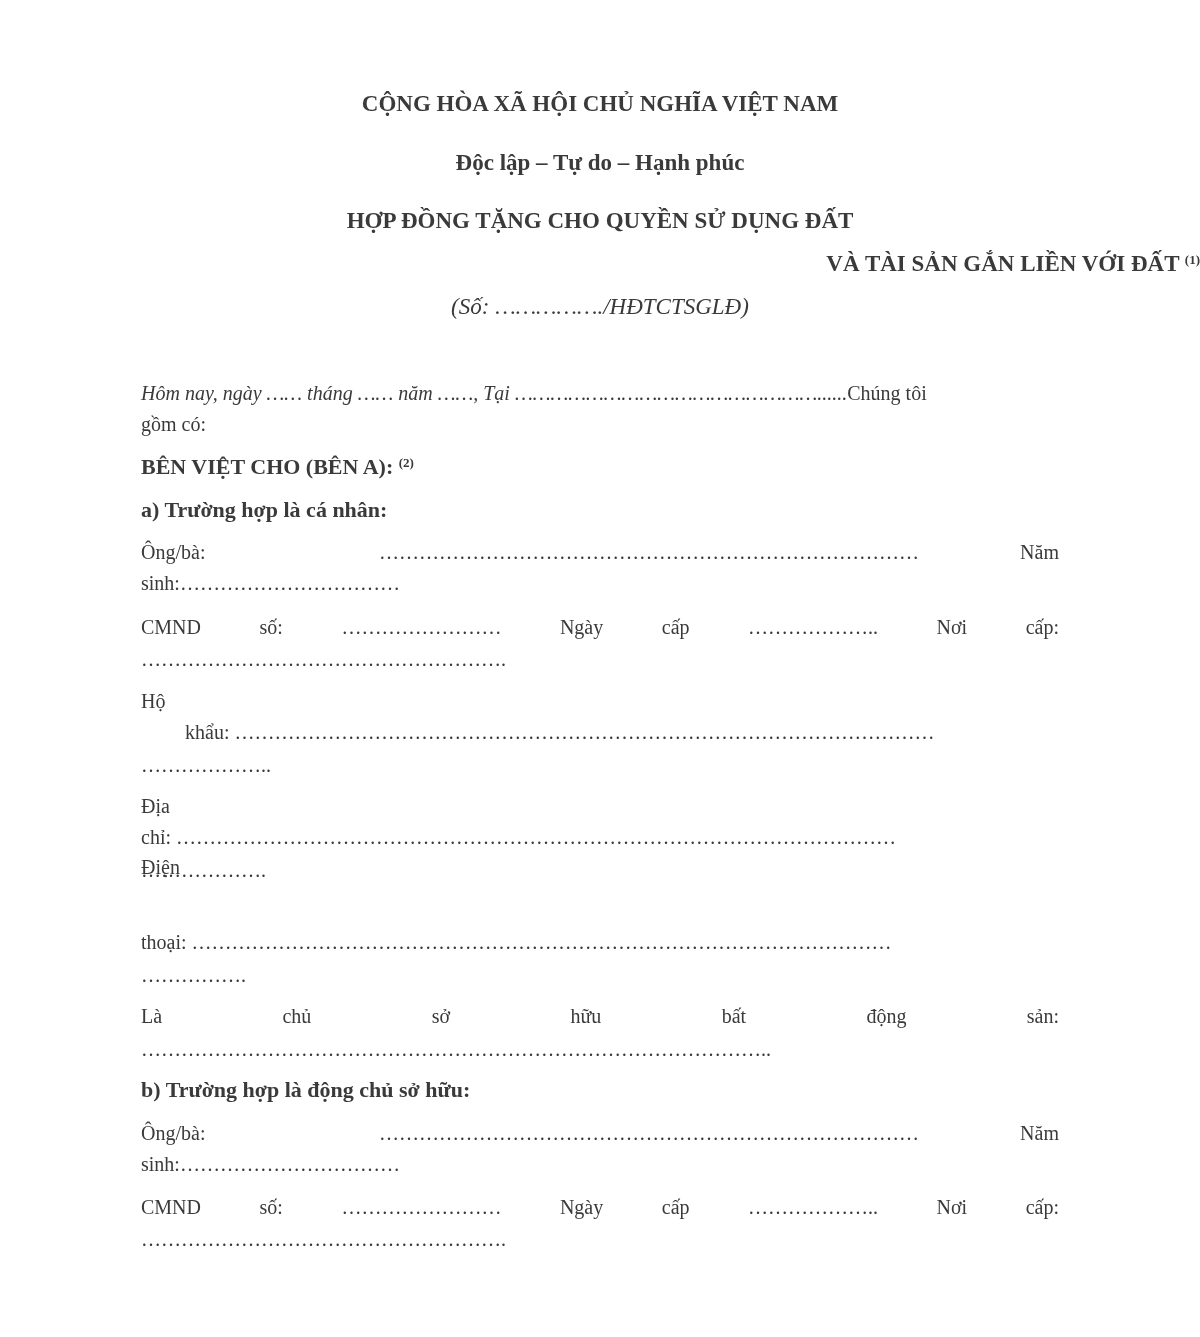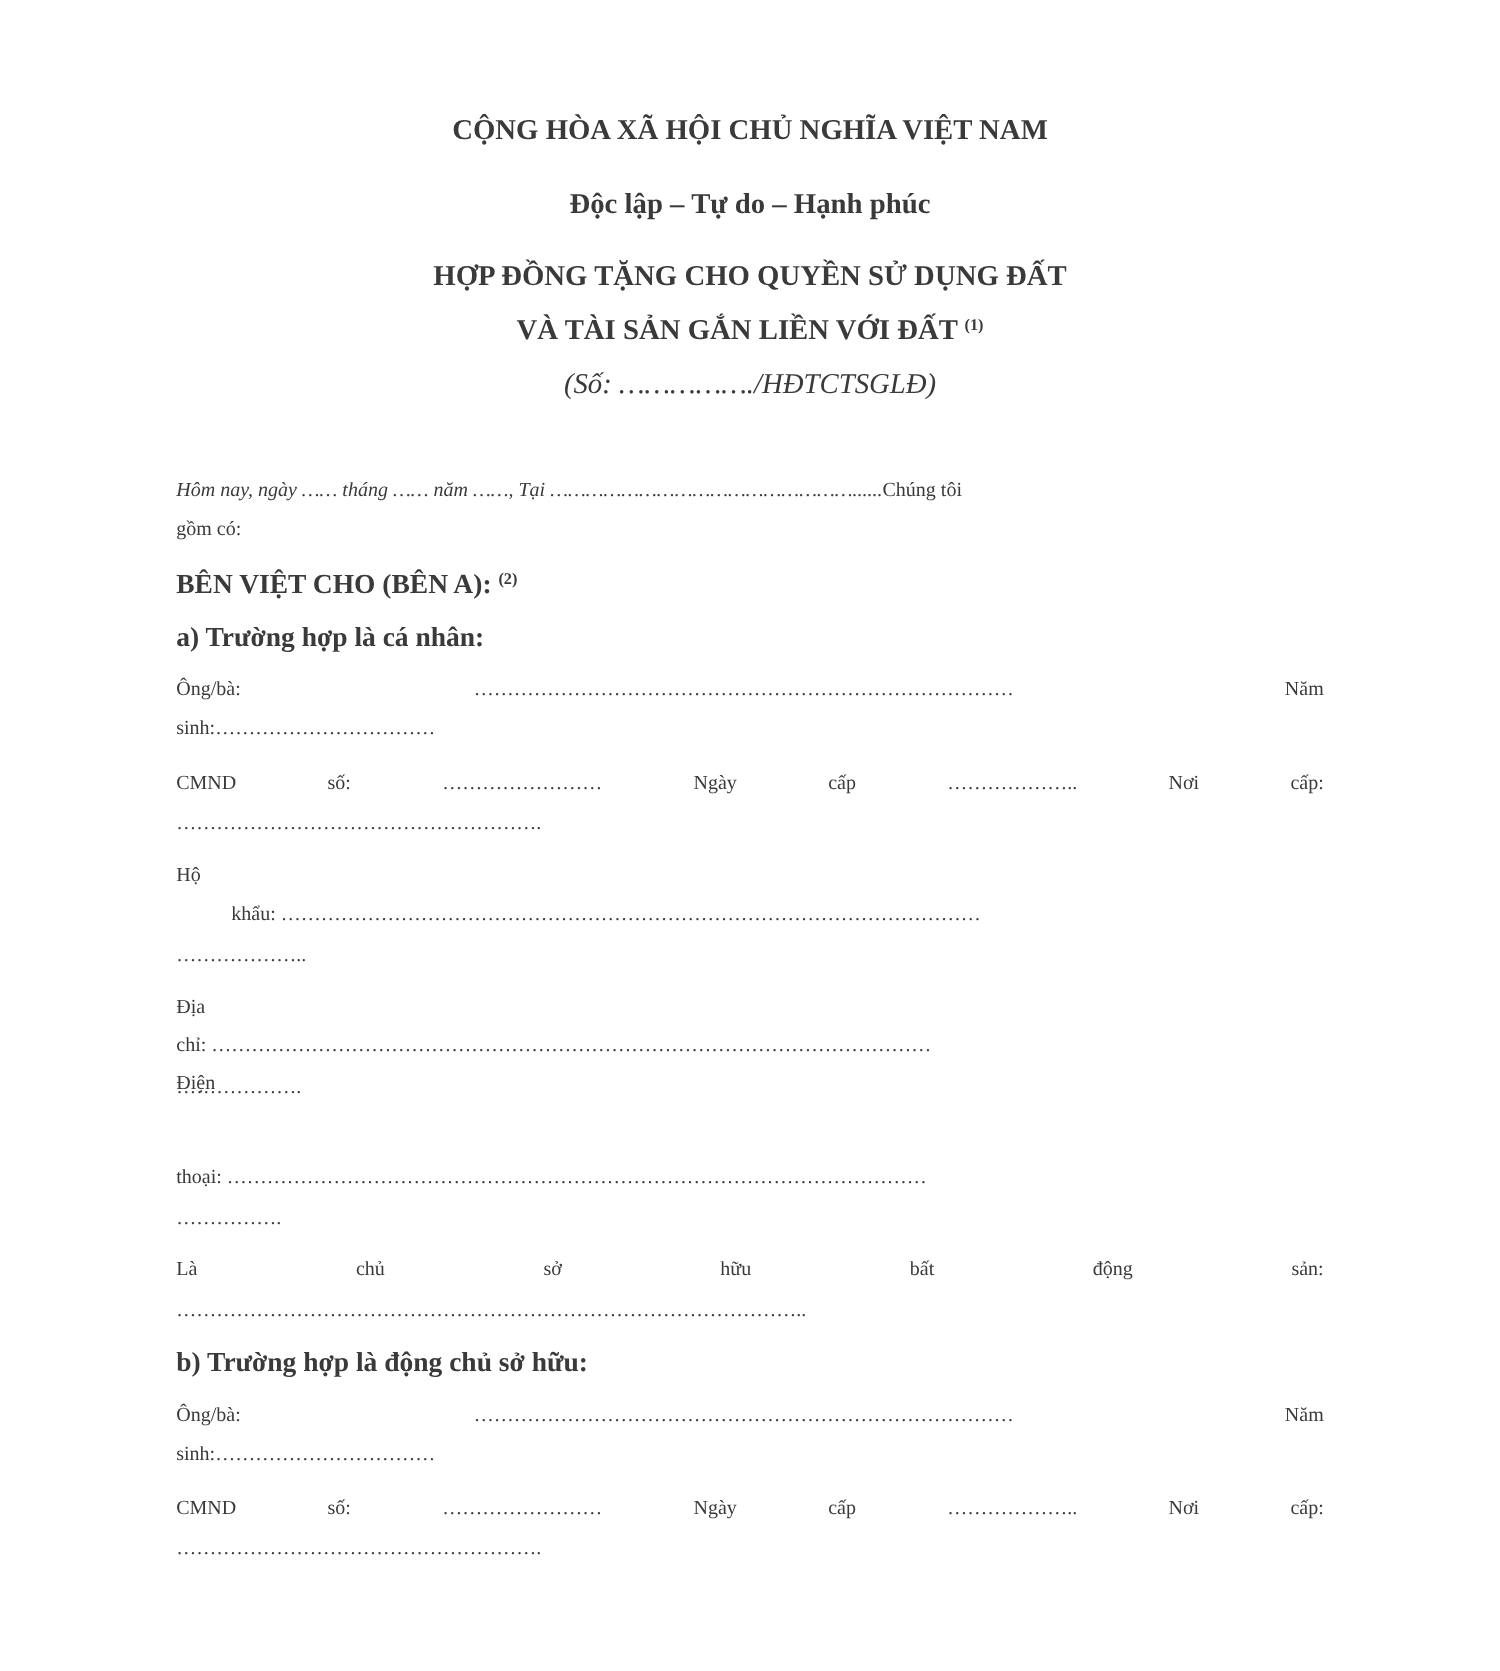--- a/index.html
+++ b/index.html
@@ -36,21 +36,21 @@
       font-size: 13px;
       vertical-align: top;
       position: relative;
       top: -4px;
       font-weight: bold;
     }
     .line {
       position: absolute;
       left: 141px;
       width: 918px;
-      font-size: 16px;
+      font-size: 20px;
       line-height: 28px;
       white-space: nowrap;
     }
     .justify {
       display: flex;
       justify-content: space-between;
       align-items: baseline;
     }
     .gap-row {
       display: flex;
@@ -62,21 +62,21 @@
     }
   </style>
 </head>
 <body>
 
 <div class="page">
 
   <div class="center bold" style="top:90px;">CỘNG HÒA XÃ HỘI CHỦ NGHĨA VIỆT NAM</div>
   <div class="center bold" style="top:149px;">Độc lập – Tự do – Hạnh phúc</div>
   <div class="center bold" style="top:207px;">HỢP ĐỒNG TẶNG CHO QUYỀN SỬ DỤNG ĐẤT</div>
-  <div class="center bold" style="top:250px;">
+  <div class="center bold" style="top:250px;text-align:right;">
     <span>VÀ TÀI SẢN GẮN LIỀN VỚI ĐẤT</span>
     <sup>(1)</sup>
   </div>
   <div class="center italic" style="top:293px; font-weight:normal;">(Số: ……………./HĐTCTSGLĐ)</div>
 
   <div class="line justify italic" style="top:379px;">
     <span><span>Hôm nay, ngày …… tháng …… năm ……, Tại ……………………………………………......</span><span style="font-style:normal;">Chúng tôi</span></span>
   </div>
   <div class="line" style="top:410px;">gồm có:</div>
 

